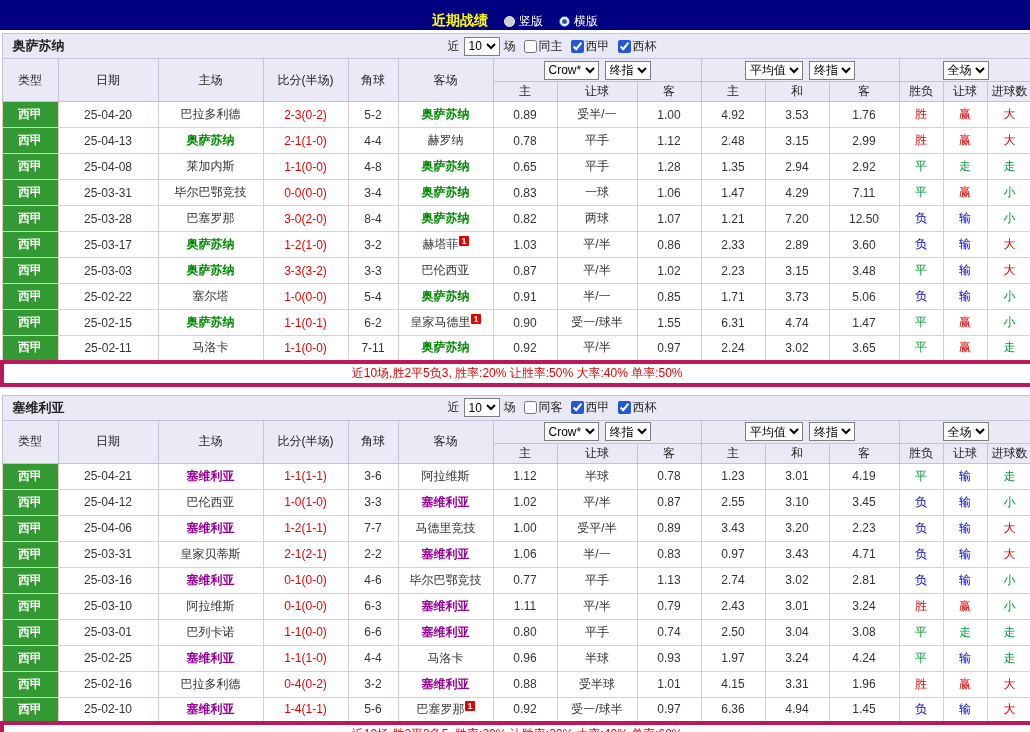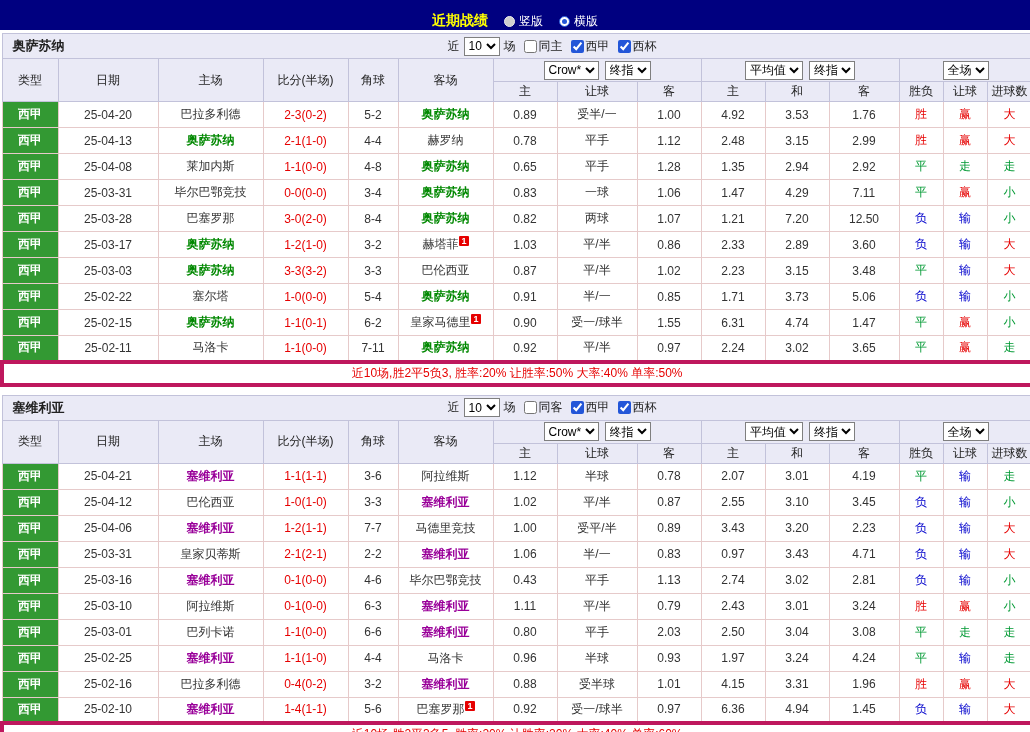--- a/index.html
+++ b/index.html
@@ -428,21 +428,21 @@
         <tr>
           <td class="league-cell"><span>西甲</span></td>
           <td><span>25-04-21</span></td>
           <td class="team-cell"><span class="main" style="color: rgb(153, 0, 153);">塞维利亚</span></td>
           <td class="score-cell"><span>1-1(1-1)</span></td>
           <td><span>3-6</span></td>
           <td class="team-cell"><span>阿拉维斯</span></td>
           <td><span>1.12</span></td>
           <td><span>半球</span></td>
           <td><span>0.78</span></td>
-          <td><span>2.07</span></td>
+          <td><span>1.23</span></td>
           <td><span>3.01</span></td>
           <td><span>4.19</span></td>
           <td class="c-draw"><span>平</span></td>
           <td class="c-loss"><span>输</span></td>
           <td class="c-draw"><span>走</span></td>
         </tr>
         <tr>
           <td class="league-cell"><span>西甲</span></td>
           <td><span>25-04-12</span></td>
           <td class="team-cell"><span>巴伦西亚</span></td>
@@ -493,21 +493,21 @@
           <td class="c-loss"><span>输</span></td>
           <td class="c-win"><span>大</span></td>
         </tr>
         <tr>
           <td class="league-cell"><span>西甲</span></td>
           <td><span>25-03-16</span></td>
           <td class="team-cell"><span class="main" style="color: rgb(153, 0, 153);">塞维利亚</span></td>
           <td class="score-cell"><span>0-1(0-0)</span></td>
           <td><span>4-6</span></td>
           <td class="team-cell"><span>毕尔巴鄂竞技</span></td>
-          <td><span>0.43</span></td>
+          <td><span>0.77</span></td>
           <td><span>平手</span></td>
           <td><span>1.13</span></td>
           <td><span>2.74</span></td>
           <td><span>3.02</span></td>
           <td><span>2.81</span></td>
           <td class="c-loss"><span>负</span></td>
           <td class="c-loss"><span>输</span></td>
           <td class="c-draw"><span>小</span></td>
         </tr>
         <tr>
@@ -529,21 +529,21 @@
         </tr>
         <tr>
           <td class="league-cell"><span>西甲</span></td>
           <td><span>25-03-01</span></td>
           <td class="team-cell"><span>巴列卡诺</span></td>
           <td class="score-cell"><span>1-1(0-0)</span></td>
           <td><span>6-6</span></td>
           <td class="team-cell"><span class="main" style="color: rgb(153, 0, 153);">塞维利亚</span></td>
           <td><span>0.80</span></td>
           <td><span>平手</span></td>
-          <td><span>2.03</span></td>
+          <td><span>0.74</span></td>
           <td><span>2.50</span></td>
           <td><span>3.04</span></td>
           <td><span>3.08</span></td>
           <td class="c-draw"><span>平</span></td>
           <td class="c-draw"><span>走</span></td>
           <td class="c-draw"><span>走</span></td>
         </tr>
         <tr>
           <td class="league-cell"><span>西甲</span></td>
           <td><span>25-02-25</span></td>

